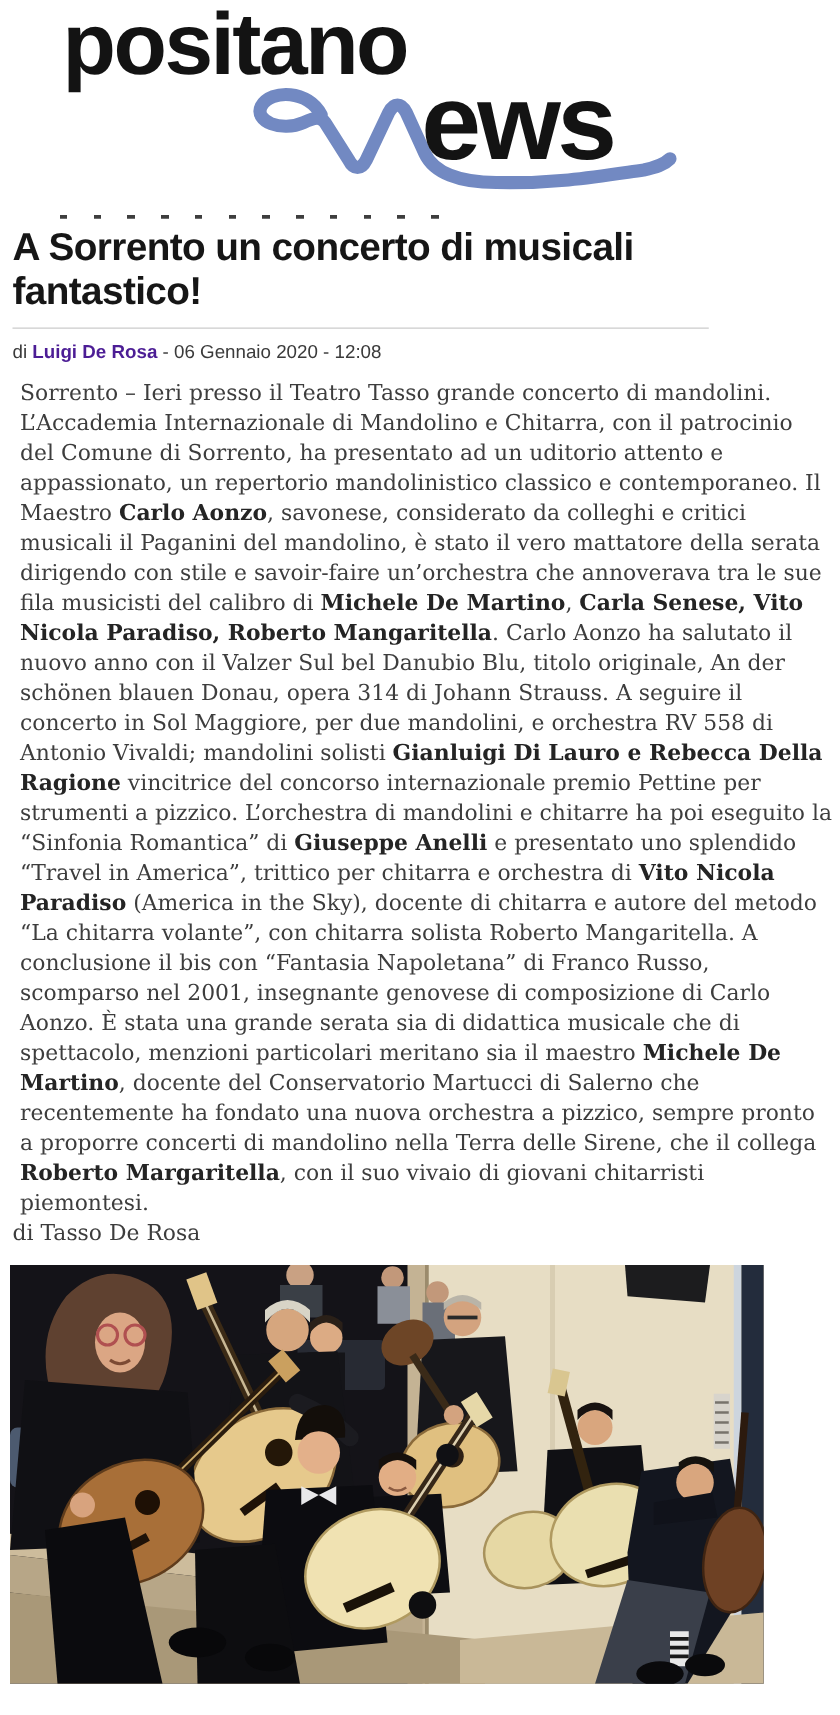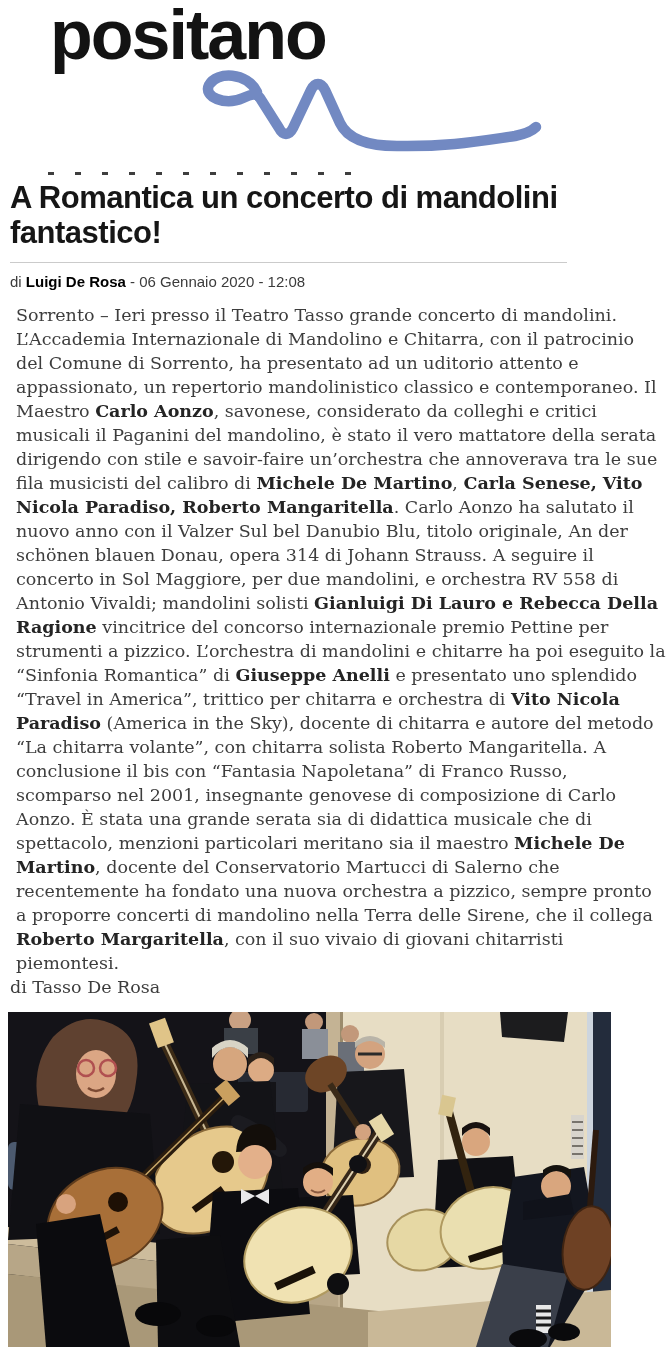--- a/index.html
+++ b/index.html
@@ -15,21 +15,21 @@
 
   
   .remnants{margin:4px 0 5px 48px;width:312px;height:3px;opacity:.85;
     background:repeating-linear-gradient(90deg,#1c1c1c 0 6px,transparent 6px 27px);}
 
   
   h1.title{margin:0 0 0 10px;width:600px;font-family:"Liberation Sans",sans-serif;
     font-weight:700;font-size:31px;line-height:35px;letter-spacing:-0.5px;color:#161616;}
   .divider{margin:12px 0 0 10px;width:557px;height:0;border-top:1px solid #cbcbcb;}
   .byline{margin:10px 0 0 10px;font-size:15px;color:#3b3b3b;}
-  .byline b{color:#000000;}
+  .byline b{color:#4c1d95;}
 
   
   .body-text{margin:13px 12px 0 16px;width:650px;font-family:"DejaVu Serif",serif;
     font-size:17.5px;line-height:24px;color:#3d3d3d;}
   .body-text b{font-weight:700;color:#242424;}
   .signature{margin:0 0 0 10px;font-family:"DejaVu Serif",serif;
     font-size:17.5px;line-height:24px;color:#3d3d3d;}
 
   
   .photo{margin:13px 0 0 8px;width:603px;height:335px;display:block;}
@@ -37,26 +37,27 @@
 </head>
 <body>
 
 <header class="masthead">
   <span class="logo-positano">positano</span>
   <svg class="logo-swoosh" width="350" height="92" viewBox="0 0 350 92">
     <path d="M 62,26 C 52,6 22,5 14,19 C 8,31 30,40 48,32 C 57,28 61,27 65,32 L 84,62
              C 88,70 94,70 98,62 L 116,24 C 120,16 126,16 130,24 L 145,57
              C 152,72 172,80 202,80 C 252,81 285,75 320,70 C 330,68 336,66 341,61" fill="none" stroke="#7289c2" stroke-width="10.5" stroke-linecap="round" stroke-linejoin="round"></path>
   </svg>
+  <span class="logo-ews">ews</span>
 </header>
 
 <div class="remnants"></div>
 
 <article>
-  <h1 class="title">A Romantica un concerto di mandolini fantastico!</h1>
+  <h1 class="title">A Sorrento un concerto di musicali fantastico!</h1>
   <div class="divider"></div>
 
   <p class="byline"><span>di </span><b>Luigi De Rosa</b><span> - 06 Gennaio 2020 - 12:08</span></p>
 
   <p class="body-text"><span>Sorrento – Ieri presso il Teatro Tasso grande concerto di mandolini. L’Accademia Internazionale di Mandolino e Chitarra, con il patrocinio del Comune di Sorrento, ha presentato ad un uditorio attento e appassionato, un repertorio mandolinistico classico e contemporaneo. Il Maestro </span><b>Carlo Aonzo</b><span>, savonese, considerato da colleghi e critici musicali il Paganini del mandolino, è stato il vero mattatore della serata dirigendo con stile e savoir-faire un’orchestra che annoverava tra le sue fila musicisti del calibro di </span><b>Michele De Martino</b><span>, </span><b>Carla Senese, Vito Nicola Paradiso, Roberto Mangaritella</b><span>. Carlo Aonzo ha salutato il nuovo anno con il Valzer Sul bel Danubio Blu, titolo originale, An der schönen blauen Donau, opera 314 di Johann Strauss. A seguire il concerto in Sol Maggiore, per due mandolini, e orchestra RV 558 di Antonio Vivaldi; mandolini solisti </span><b>Gianluigi Di Lauro e Rebecca Della Ragione</b><span> vincitrice del concorso internazionale premio Pettine per strumenti a pizzico. L’orchestra di mandolini e chitarre ha poi eseguito la “Sinfonia Romantica” di </span><b>Giuseppe Anelli</b><span> e presentato uno splendido “Travel in America”, trittico per chitarra e orchestra di </span><b>Vito Nicola Paradiso</b><span> (America in the Sky), docente di chitarra e autore del metodo “La chitarra volante”, con chitarra solista Roberto Mangaritella. A conclusione il bis con “Fantasia Napoletana” di Franco Russo, scomparso nel 2001, insegnante genovese di composizione di Carlo Aonzo. È stata una grande serata sia di didattica musicale che di spettacolo, menzioni particolari meritano sia il maestro </span><b>Michele De Martino</b><span>, docente del Conservatorio Martucci di Salerno che recentemente ha fondato una nuova orchestra a pizzico, sempre pronto a proporre concerti di mandolino nella Terra delle Sirene, che il collega </span><b>Roberto Margaritella</b><span>, con il suo vivaio di giovani chitarristi piemontesi.</span></p>
   <div class="signature">di Tasso De Rosa</div>
 
   <figure class="photo" style="margin:13px 0 0 8px;">
     <svg width="603" height="335" viewBox="0 0 603 335">
 

